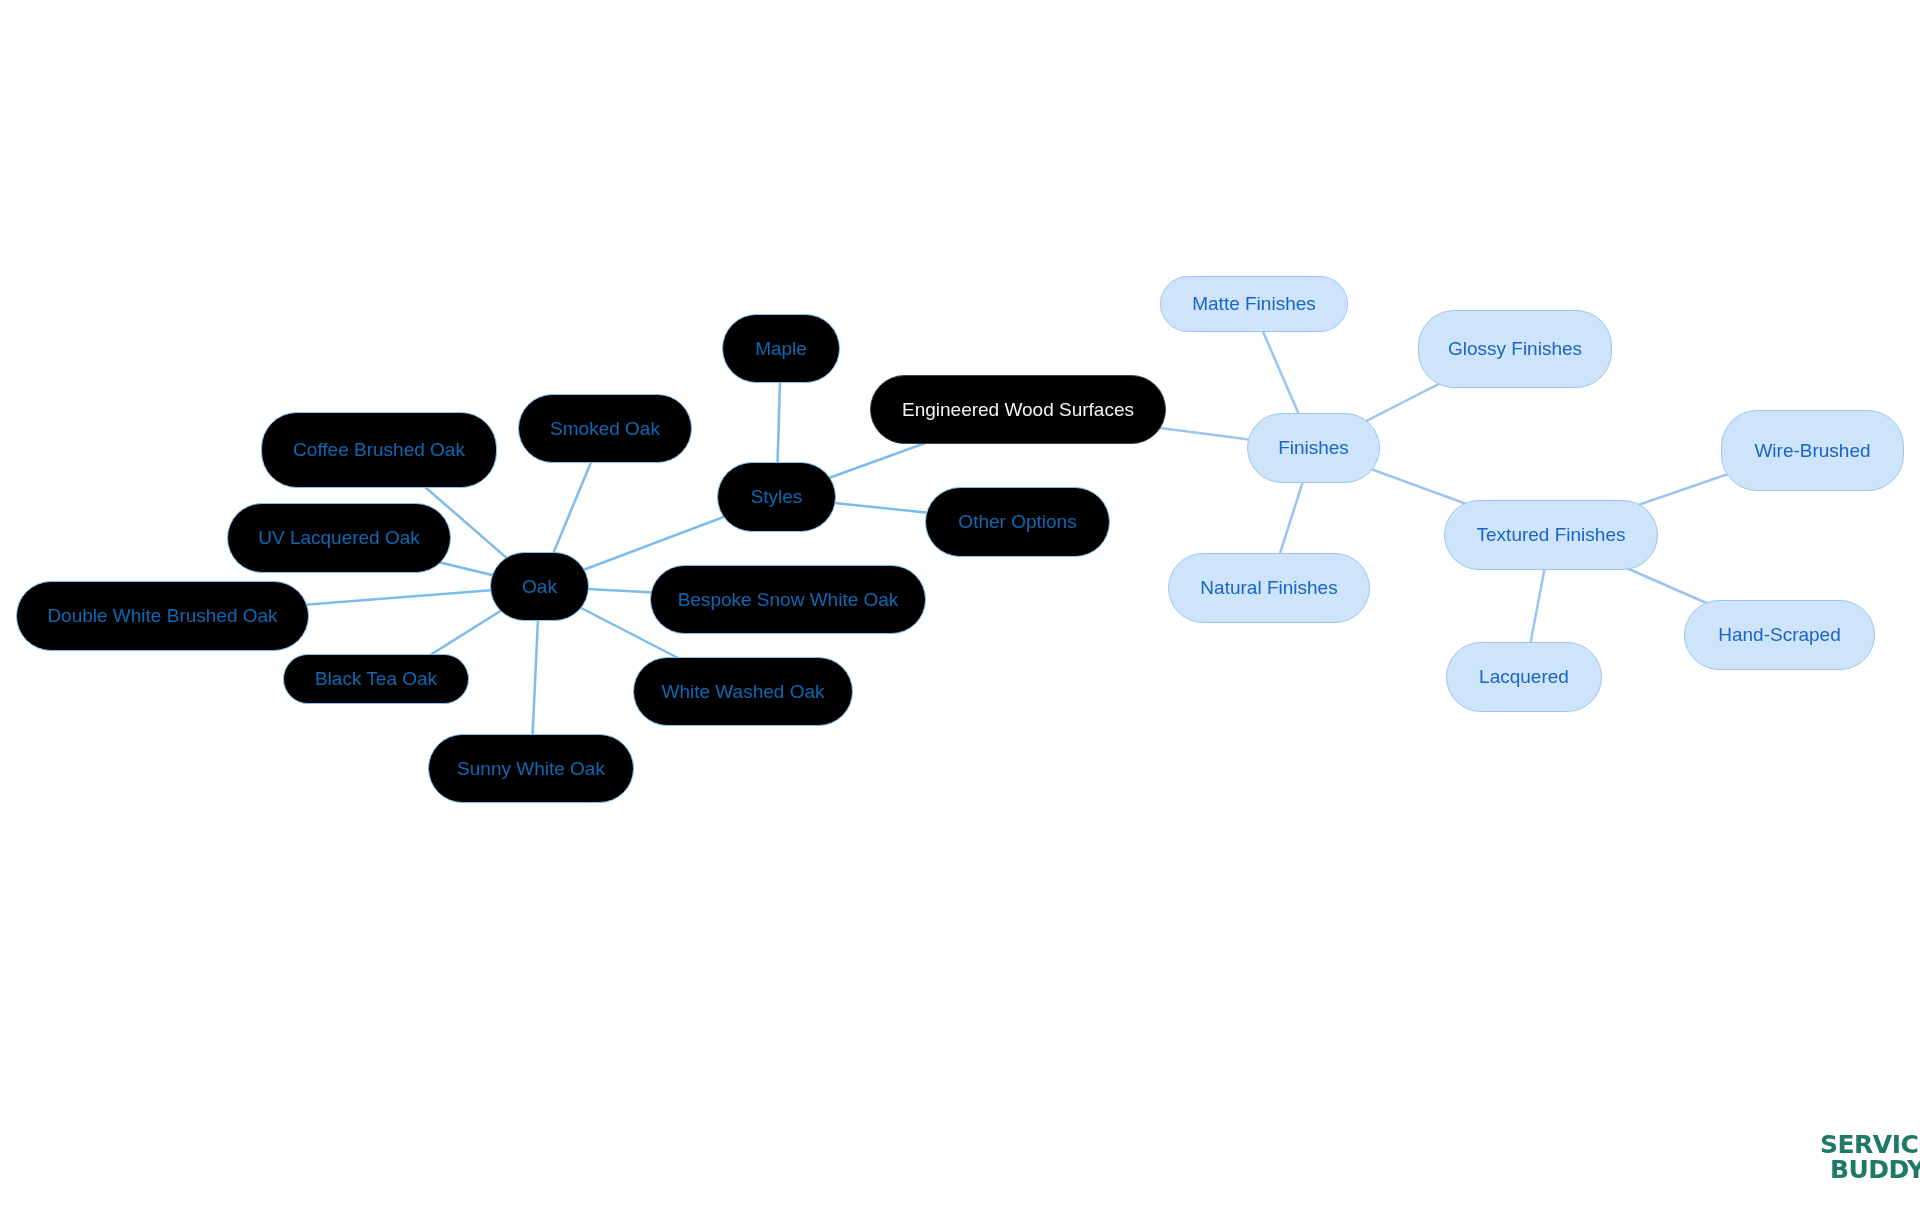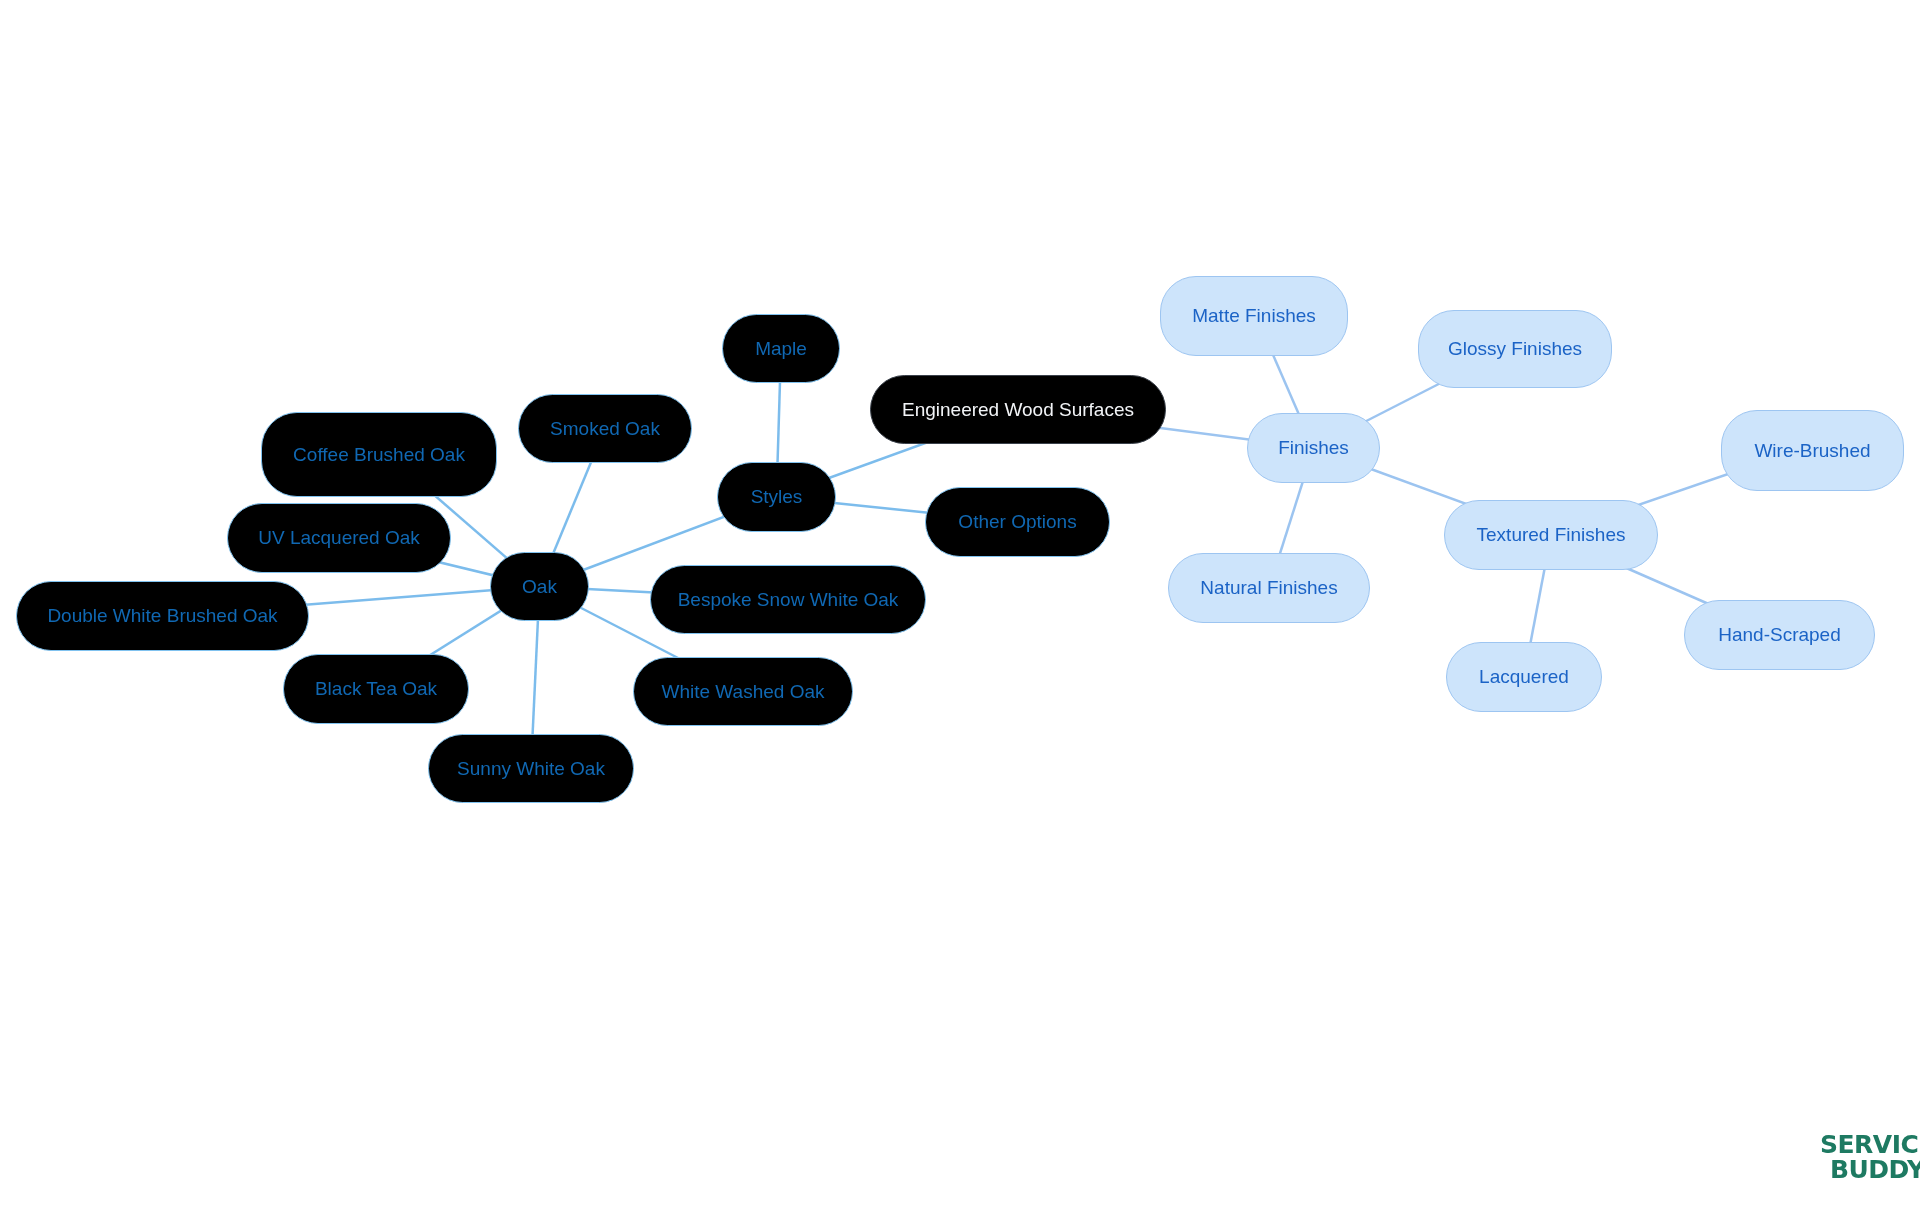--- a/index.html
+++ b/index.html
@@ -46,48 +46,48 @@
     </div>
     <div class="node styles" style="left: 722px; top: 314px; width: 118px; height: 69px;">
       <span>Maple</span>
     </div>
     <div class="node styles" style="left: 925px; top: 487px; width: 185px; height: 70px;">
       <span>Other Options</span>
     </div>
     <div class="node styles" style="left: 490px; top: 552px; width: 99px; height: 69px;">
       <span>Oak</span>
     </div>
-    <div class="node styles" style="left: 261px; top: 412px; width: 236px; height: 85px; text-align: center;">
+    <div class="node styles" style="left: 261px; top: 412px; width: 236px; height: 76px; text-align: center;">
       <span>Coffee Brushed Oak</span>
     </div>
     <div class="node styles" style="left: 518px; top: 394px; width: 174px; height: 69px;">
       <span>Smoked Oak</span>
     </div>
     <div class="node styles" style="left: 227px; top: 503px; width: 224px; height: 70px;">
       <span>UV Lacquered Oak</span>
     </div>
     <div class="node styles" style="left: 16px; top: 581px; width: 293px; height: 70px;">
       <span>Double White Brushed Oak</span>
     </div>
-    <div class="node styles" style="left: 283px; top: 654px; width: 186px; height: 70px;">
+    <div class="node styles" style="left: 283px; top: 654px; width: 186px; height: 50px;">
       <span>Black Tea Oak</span>
     </div>
     <div class="node styles" style="left: 428px; top: 734px; width: 206px; height: 69px;">
       <span>Sunny White Oak</span>
     </div>
     <div class="node styles" style="left: 633px; top: 657px; width: 220px; height: 69px;">
       <span>White Washed Oak</span>
     </div>
     <div class="node styles" style="left: 650px; top: 565px; width: 276px; height: 69px;">
       <span>Bespoke Snow White Oak</span>
     </div>
     <div class="node finishes" style="left: 1247px; top: 413px; width: 133px; height: 70px;">
       <span>Finishes</span>
     </div>
-    <div class="node finishes" style="left: 1160px; top: 276px; width: 188px; height: 80px;">
+    <div class="node finishes" style="left: 1160px; top: 276px; width: 188px; height: 56px;">
       <span>Matte Finishes</span>
     </div>
     <div class="node finishes" style="left: 1418px; top: 310px; width: 194px; height: 78px;">
       <span>Glossy Finishes</span>
     </div>
     <div class="node finishes" style="left: 1168px; top: 553px; width: 202px; height: 70px;">
       <span>Natural Finishes</span>
     </div>
     <div class="node finishes" style="left: 1444px; top: 500px; width: 214px; height: 70px;">
       <span>Textured Finishes</span>

